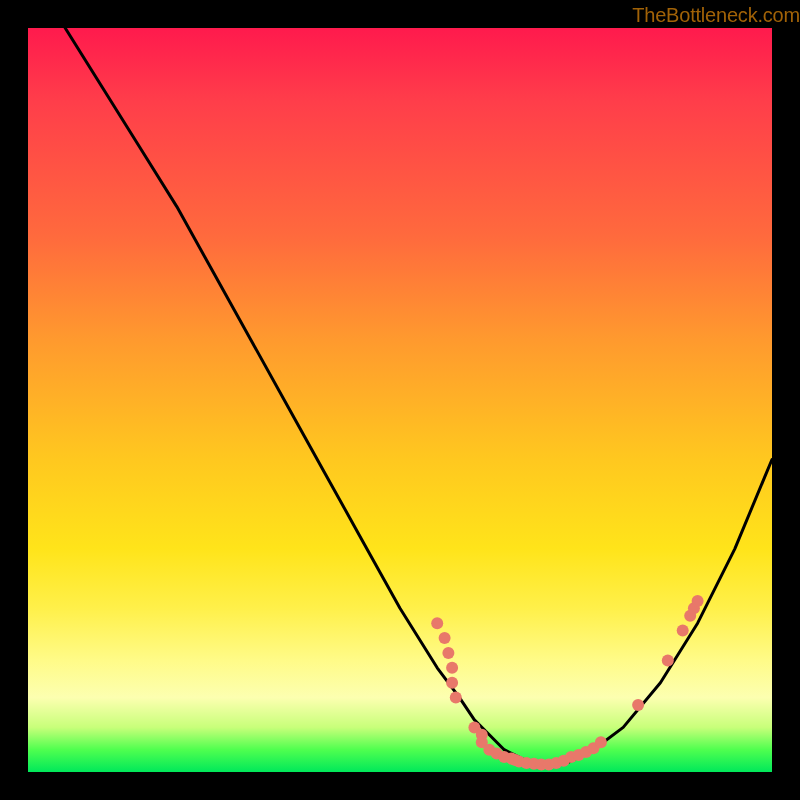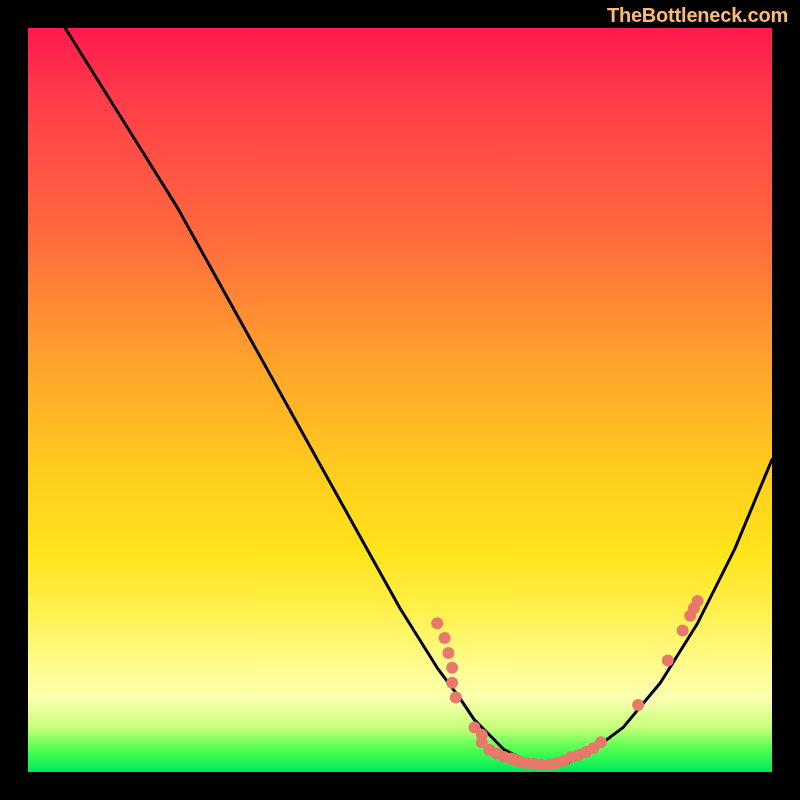--- a/index.html
+++ b/index.html
@@ -13,24 +13,24 @@
   }
   .container {
     position: relative;
     width: 800px;
     height: 800px;
     background: #000;
   }
   .watermark {
     position: absolute;
     top: 4px;
-    right: 12px;
-    color: #fdba74;
+    right: 0;
+    color: #a16207;
     font-size: 20px;
-    font-weight: bold;
+    font-weight: normal;
     z-index: 10;
     letter-spacing: -0.2px;
   }
   .plot-area {
     position: absolute;
     left: 28px;
     top: 28px;
     width: 744px;
     height: 744px;
     

